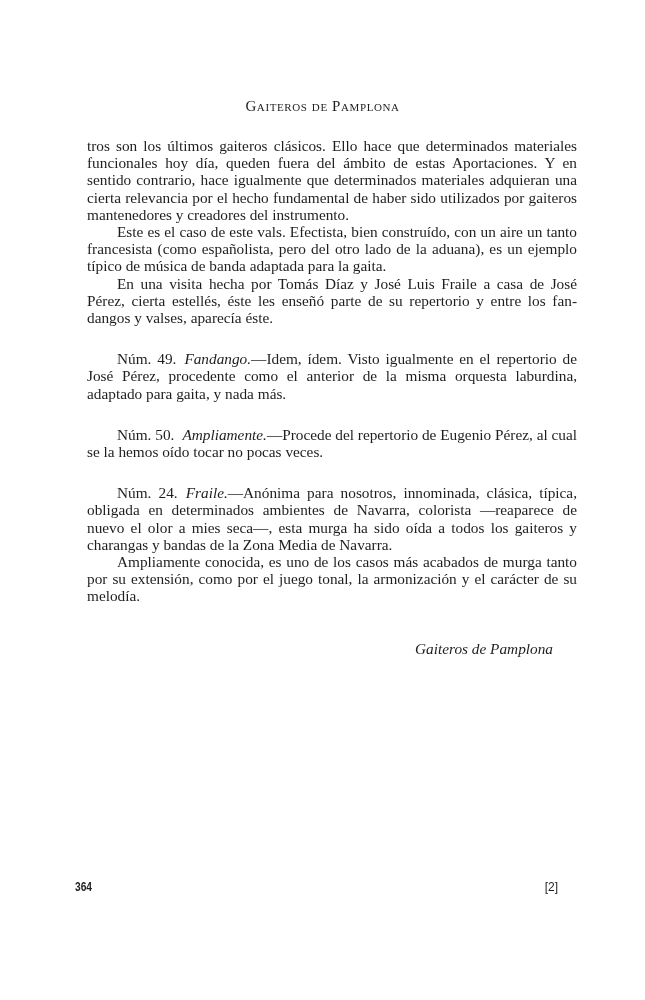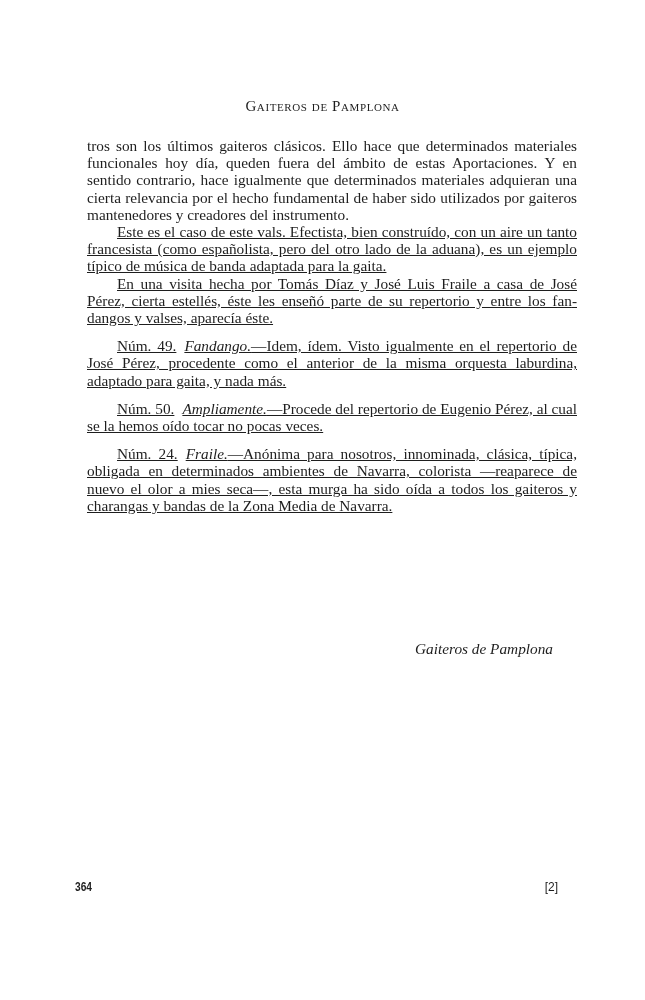--- a/index.html
+++ b/index.html
@@ -12,22 +12,22 @@
     position: absolute; top: 98px; left: 0; width: 645px;
     text-align: center; font-size: 15px; font-variant: small-caps;
     letter-spacing: 0.6px;
   }
   .body-text {
     position: absolute; top: 137px; left: 87px; width: 490px;
     font-size: 15.3px; line-height: 17.2px; text-align: justify;
     hyphens: manual;
   }
   .body-text p { margin: 0; text-indent: 0; }
-  .body-text p.indent { text-indent: 30px; text-decoration: underline; }
-  .body-text p.gap { margin-top: 11px; }
+  .body-text p.indent { text-indent: 30px; }
+  .body-text p.gap { margin-top: 24px; }
   .body-text p.cont { text-indent: 0; }
   .num { margin-right: 8px; }
   .title-it { font-style: italic; }
   .signature {
     position: absolute; top: 640px; right: 92px;
     font-size: 15.3px; font-style: italic;
   }
   .folio {
     position: absolute; top: 880px; left: 75px;
     font-family: "Liberation Sans", sans-serif; font-size: 12px; font-weight: bold;
@@ -47,18 +47,19 @@
   <p class="cont">tros son los últimos gaiteros clásicos. Ello hace que determinados materiales funcionales hoy día, queden fuera del ámbito de estas Aportaciones. Y en sentido contrario, hace igualmente que determinados materiales adquieran una cierta relevancia por el hecho fundamental de haber sido utilizados por gaiteros mantenedores y creadores del instrumento.</p>
   <p class="indent">Este es el caso de este vals. Efectista, bien construído, con un aire un tanto francesista (como españolista, pero del otro lado de la aduana), es un ejemplo típico de música de banda adaptada para la gaita.</p>
   <p class="indent">En una visita hecha por Tomás Díaz y José Luis Fraile a casa de José Pérez, cierta estellés, éste les enseñó parte de su repertorio y entre los fan­dangos y valses, aparecía éste.</p>
 
   <p class="indent gap"><span class="num">Núm. 49.</span><span class="title-it">Fandango.</span><span>—Idem, ídem. Visto igualmente en el repertorio de José Pérez, procedente como el anterior de la misma orquesta laburdina, adaptado para gaita, y nada más.</span></p>
 
   <p class="indent gap"><span class="num">Núm. 50.</span><span class="title-it">Ampliamente.</span><span>—Procede del repertorio de Eugenio Pérez, al cual se la hemos oído tocar no pocas veces.</span></p>
 
   <p class="indent gap"><span class="num">Núm. 24.</span><span class="title-it">Fraile.</span><span>—Anónima para nosotros, innominada, clásica, típi­ca, obligada en determinados ambientes de Navarra, colorista —reaparece de nuevo el olor a mies seca—, esta murga ha sido oída a todos los gaiteros y charangas y bandas de la Zona Media de Navarra.</span></p>
 
+  <p class="indent">Ampliamente conocida, es uno de los casos más acabados de murga tanto por su extensión, como por el juego tonal, la armonización y el carácter de su melodía.</p>
 </div>
 
 <div class="signature">Gaiteros de Pamplona</div>
 
 <div class="folio">364</div>
 <div class="marker">[2]</div>
 
 </body></html>

